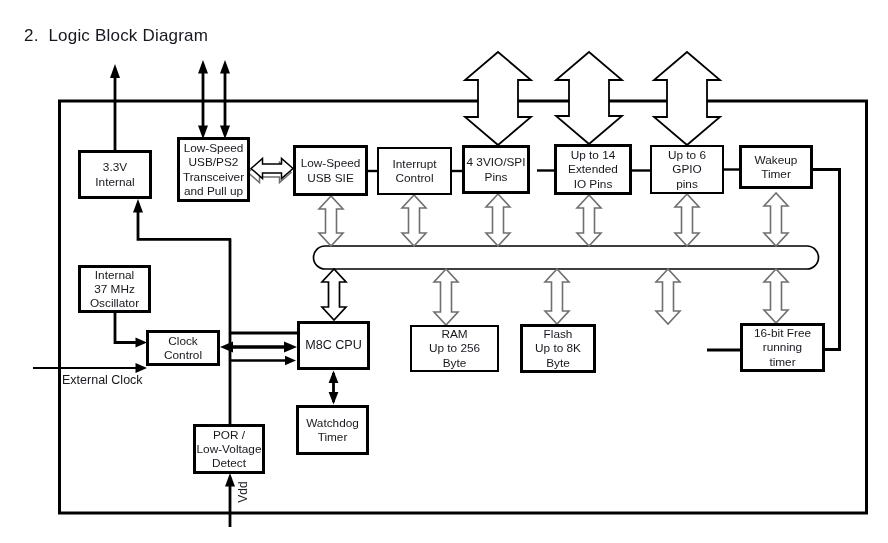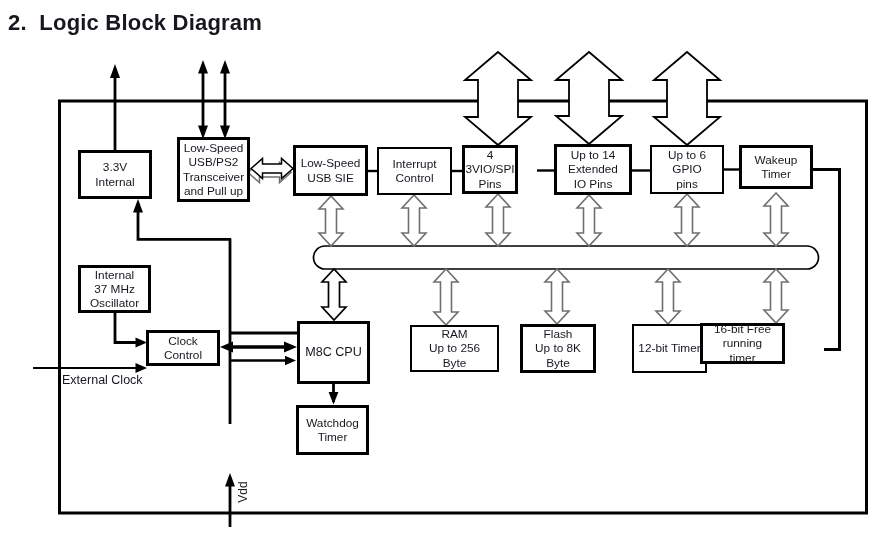--- a/index.html
+++ b/index.html
@@ -7,22 +7,22 @@
     --gray-arrow:#6f6f6f;
     --text:#17171f;
     --background:#ffffff;
   }
   html,body{margin:0;padding:0;background:var(--background);}
   .stage{
     position:relative;width:888px;height:543px;background:var(--background);
     font-family:"Liberation Sans","DejaVu Sans",sans-serif;overflow:hidden;
   }
   .title{
-    position:absolute;left:8px;top:10px;margin:0;
-    font-size:22px;font-weight:bold;color:var(--text);white-space:pre;letter-spacing:.2px;
+    position:absolute;left:8px;top:10px;margin:16px;
+    font-size:17px;font-weight:normal;color:var(--text);white-space:pre;letter-spacing:.2px;
   }
   .lines{position:absolute;left:0;top:0;}
   .box{
     position:absolute;box-sizing:border-box;border:3.2px solid var(--line);
     background:#fff;color:var(--text);
     display:flex;align-items:center;justify-content:center;text-align:center;
     font-size:11.8px;line-height:14.3px;white-space:pre-line;
   }
   .box.thin{border-width:2.4px;}
   .flabel{
@@ -123,45 +123,47 @@
   <div class="box" style="left:78px;top:150px;width:74px;height:49px">3.3V
 Internal</div>
   <div class="box" style="left:177px;top:137px;width:73px;height:65px">Low-Speed
 USB/PS2
 Transceiver
 and Pull up</div>
   <div class="box" style="left:293px;top:145px;width:75px;height:51px">Low-Speed
 USB SIE</div>
   <div class="box thin" style="left:377px;top:147px;width:75px;height:48px">Interrupt
 Control</div>
-  <div class="box" style="left:462px;top:145px;width:56px;height:49px">4 3VIO/SPI
+  <div class="box" style="left:462px;top:145px;width:68px;height:49px">4 3VIO/SPI
 Pins</div>
   <div class="box" style="left:554px;top:144px;width:78px;height:51px">Up to 14
 Extended
 IO Pins</div>
   <div class="box thin" style="left:650px;top:145px;width:74px;height:49px">Up to 6
 GPIO
 pins</div>
   <div class="box" style="left:739px;top:145px;width:74px;height:44px">Wakeup
 Timer</div>
   <div class="box" style="left:78px;top:265px;width:73px;height:48px">Internal
 37 MHz
 Oscillator</div>
   <div class="box" style="left:146px;top:330px;width:74px;height:36px">Clock
 Control</div>
-  <div class="box" style="left:297px;top:321px;width:73px;height:63px;font-size:12.6px">M8C CPU</div>
+  <div class="box" style="left:297px;top:321px;width:73px;height:49px;font-size:12.6px">M8C CPU</div>
   <div class="box" style="left:296px;top:405px;width:73px;height:50px">Watchdog
 Timer</div>
+  <div class="box" style="left:193px;top:424px;width:72px;height:50px">POR /
+Low-Voltage
+Detect</div>
   <div class="box thin" style="left:410px;top:325px;width:89px;height:47px">RAM
 Up to 256
 Byte</div>
   <div class="box" style="left:520px;top:324px;width:76px;height:49px">Flash
 Up to 8K
 Byte</div>
-  <div class="box thin" style="left:632px;top:324px;width:75px;height:49px">12-bit Timer</div>
-  <div class="box" style="left:700px;top:323px;width:85px;height:41px">16-bit Free
+  <div class="box" style="left:740px;top:323px;width:85px;height:49px">16-bit Free
 running
 timer</div>
 
   <div class="flabel" style="left:62px;top:373px">External Clock</div>
   <div class="flabel vdd" style="left:226px;top:484px">Vdd</div>
 
 </div>
 
 </body></html>

